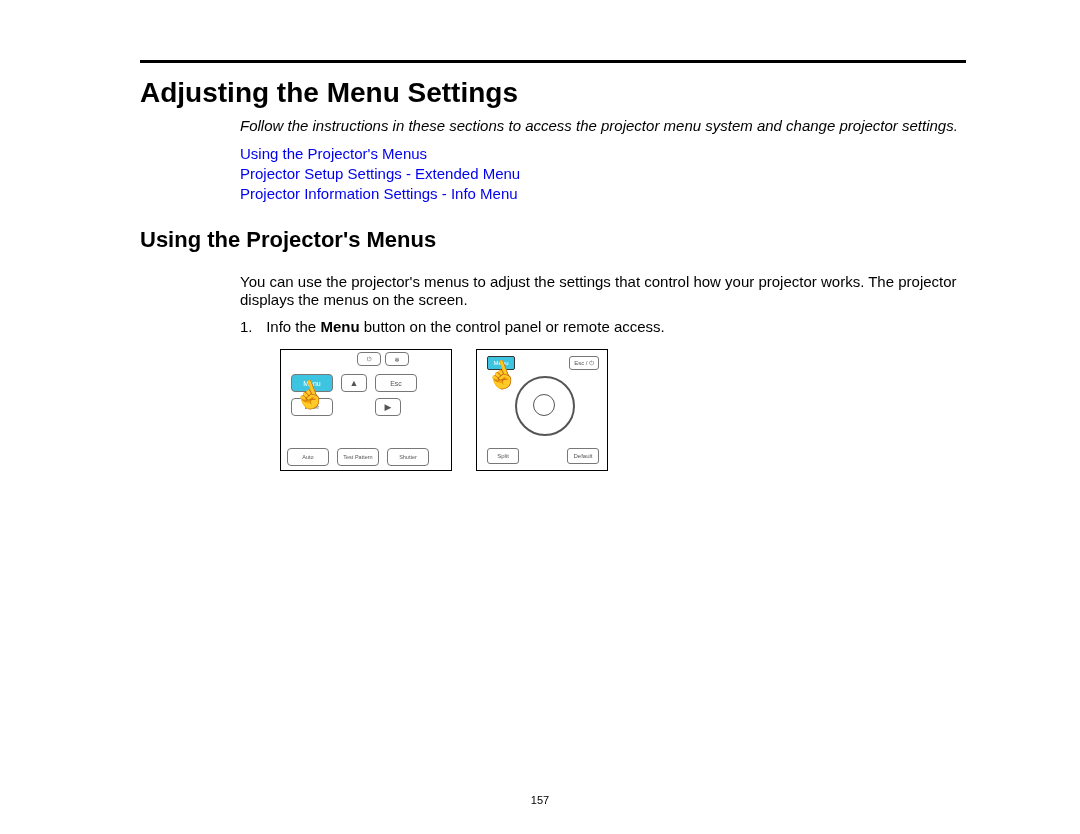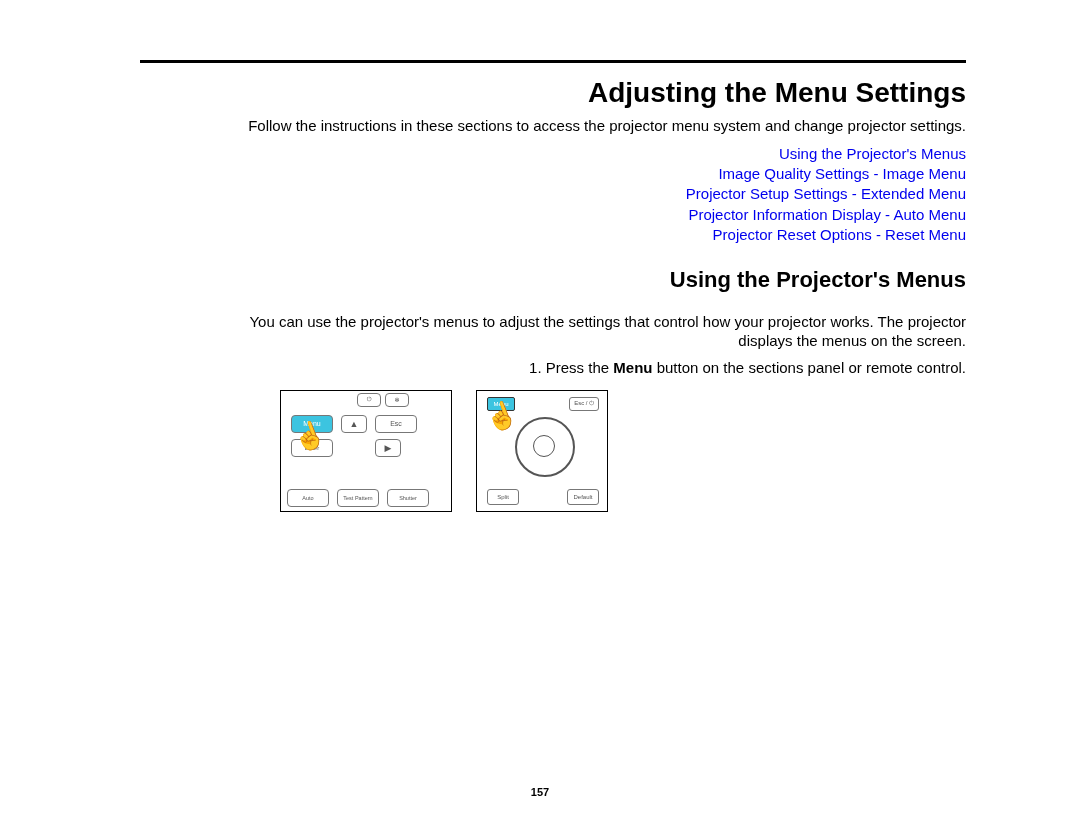--- a/index.html
+++ b/index.html
@@ -7,36 +7,36 @@
     padding: 0;
     background: #fff;
     font-family: Arial, Helvetica, sans-serif;
     color: #000;
     width: 1080px;
     height: 834px;
     box-sizing: border-box;
   }
   .page {
     padding: 60px 114px 0 140px;
-    text-align: right;
   }
   .rule {
     border-top: 3px solid #000;
     margin-bottom: 14px;
   }
   h1.main-heading {
     font-size: 28px;
     font-weight: bold;
     margin: 0 0 8px 0;
   }
   .intro {
     font-size: 15px;
     line-height: 1.25;
     margin-left: 100px;
     margin-bottom: 8px;
+    font-style: italic;
   }
   .links {
     margin-left: 100px;
     font-size: 15px;
     line-height: 1.35;
   }
   .links a {
     color: #0000ee;
     text-decoration: none;
     display: block;
@@ -151,48 +151,46 @@
     width: 30px; height: 14px;
     border: 1px solid #777;
     border-radius: 3px;
     font-size: 6px;
     color: #555;
     display: flex; align-items: center; justify-content: center;
   }
 
   .page-num {
     position: absolute;
-    bottom: 36px;
+    bottom: 28px;
     width: 1080px;
     text-align: center;
     font-size: 11px;
-    font-weight: bold;
+    font-weight: normal;
   }
 </style>
 </head>
 <body>
 
 <div class="page">
   <div class="rule"></div>
   <h1 class="main-heading">Adjusting the Menu Settings</h1>
   <div class="intro">Follow the instructions in these sections to access the projector menu system and change projector settings.</div>
   <div class="links">
     <a href="#">Using the Projector's Menus</a>
-    <a href="#">Image Quality Settings - Image Menu</a>
     <a href="#">Projector Setup Settings - Extended Menu</a>
-    <a href="#">Projector Information Display - Auto Menu</a>
-    <a href="#">Projector Reset Options - Reset Menu</a>
+    <a href="#">Projector Information Settings - Info Menu</a>
   </div>
 
   <h2 class="sub-heading">Using the Projector's Menus</h2>
   <div class="sub-intro">You can use the projector's menus to adjust the settings that control how your projector works. The projector displays the menus on the screen.</div>
 
   <div class="step">
     <span class="num">1.</span>
-    <span>Press the </span><b>Menu</b><span> button on the sections panel or remote control.</span>
+    <span>Info the </span><b>Menu</b><span> button on the control panel or remote access.</span>
   </div>
 
   <div class="figure-row">
 
     <div class="panel-box">
       <div class="btn small" style="left:76px">⏻</div>
       <div class="btn small" style="left:104px">✻</div>
 
       <div class="btn menu-btn">Menu</div>
       <div class="btn arrow" style="top:24px; left:60px">▲</div>

